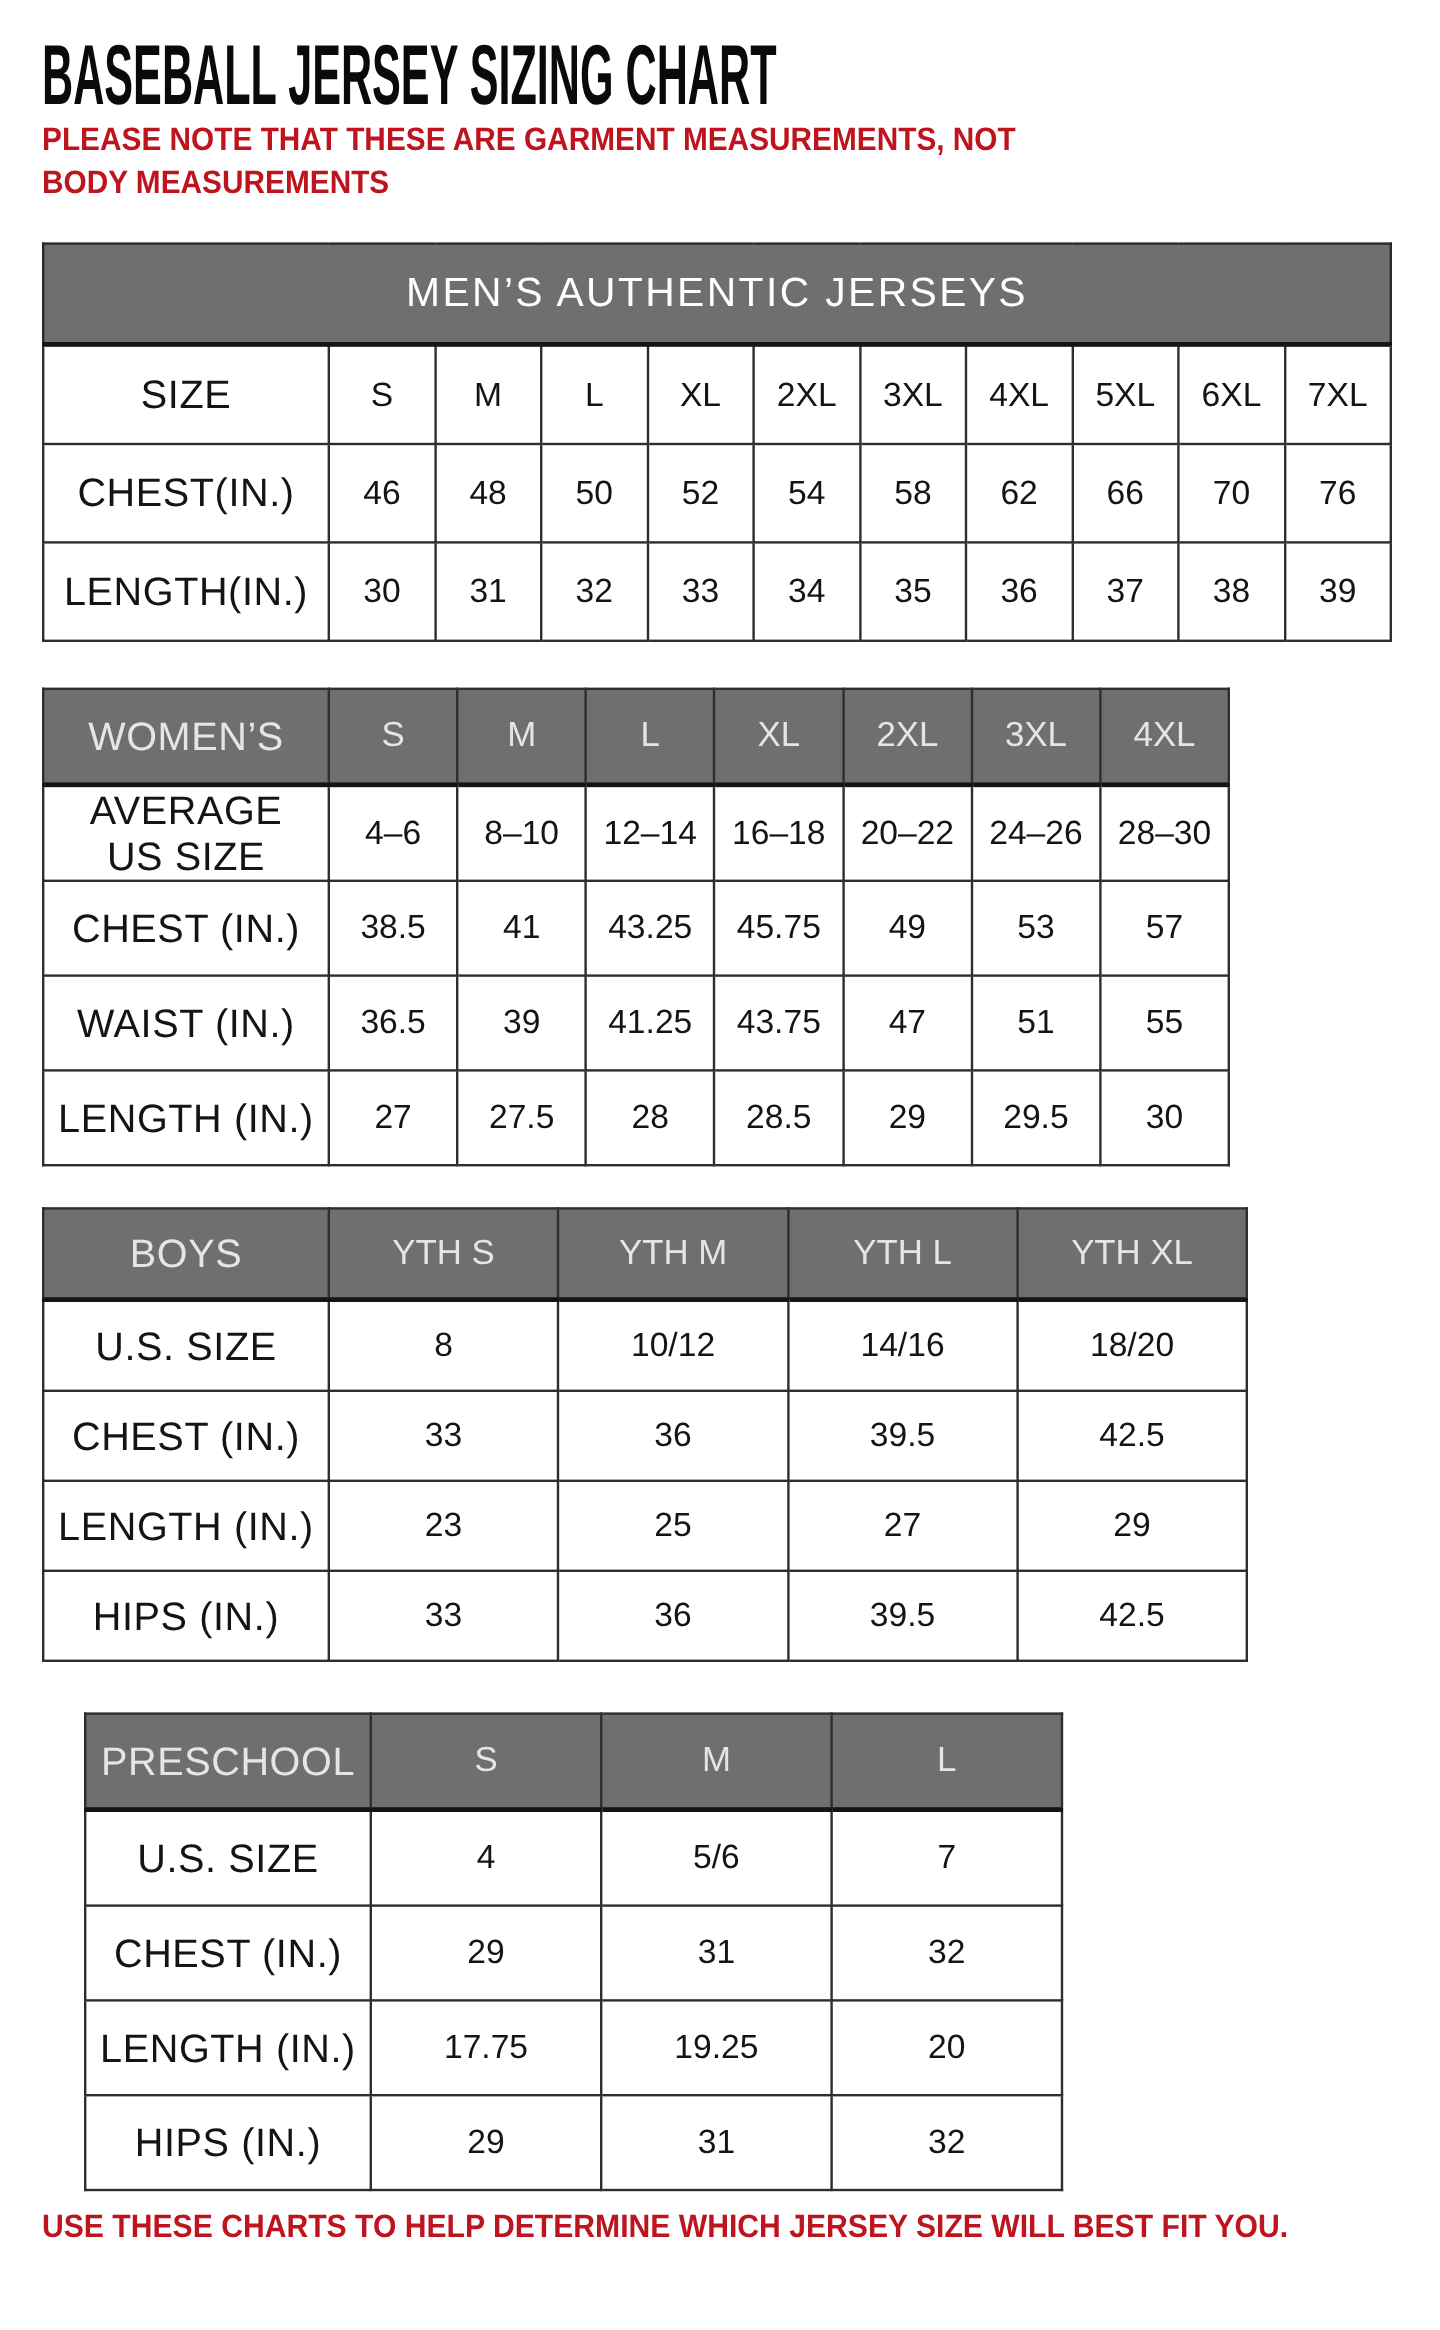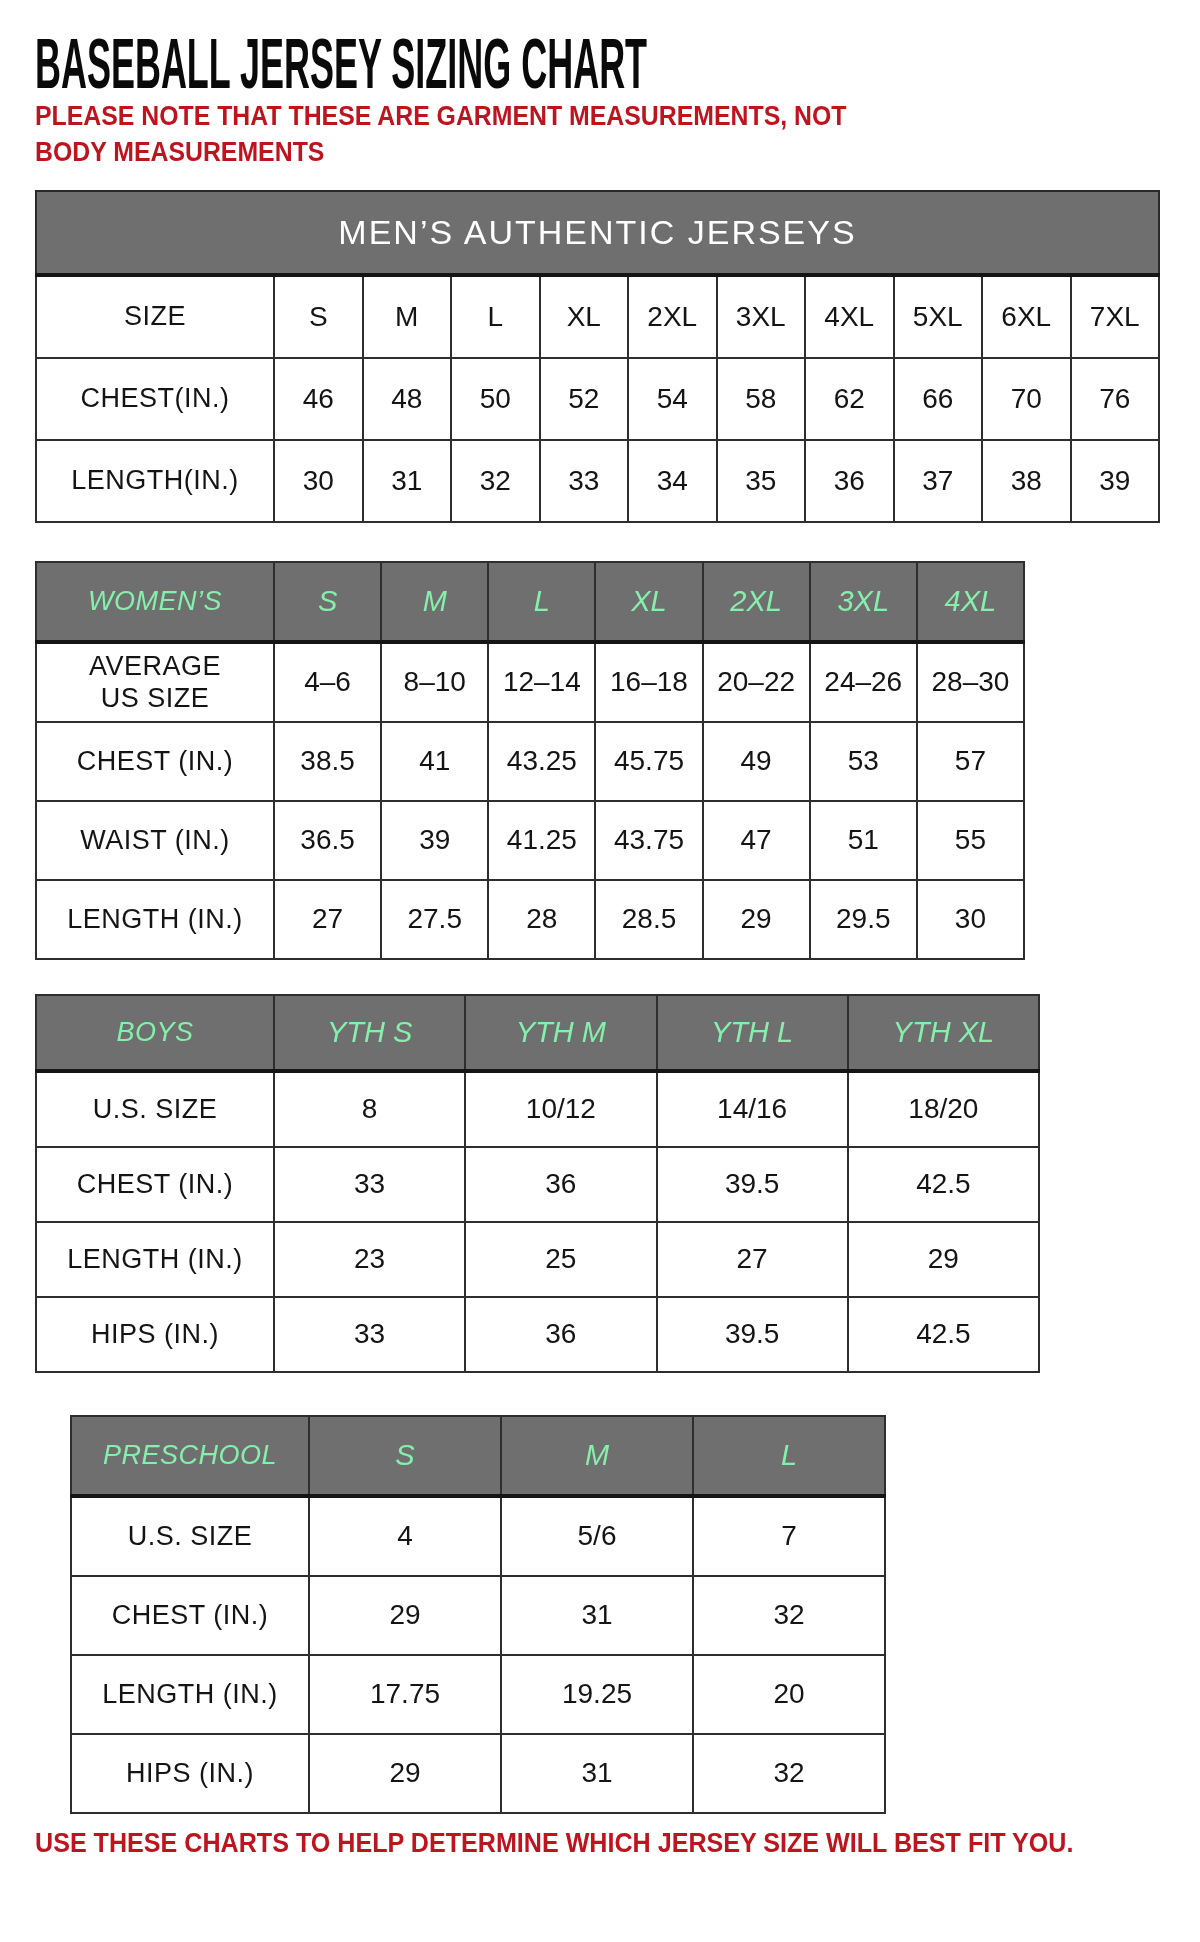--- a/index.html
+++ b/index.html
@@ -63,56 +63,55 @@
     text-align: center;
     vertical-align: middle;
     font-size: 28px;
     font-weight: 400;
     color: #141414;
     padding: 0 4px;
     white-space: pre-line;
     line-height: 1.15;
   }
   .size-table td.label {
-    font-size: 27px;
+    font-size: 33px;
     letter-spacing: 0.5px;
   }
   .size-table .banner-cell {
     background: #6f6f6f;
     color: #ffffff;
     font-size: 34px;
     font-weight: 400;
     letter-spacing: 2px;
     border: 2px solid #2a2a2a;
     border-bottom: 4px solid #151515;
   }
   .size-table .gray-th {
     background: #6f6f6f;
-    color: #86efac;
+    color: #e5e5e5;
     font-size: 29px;
     border-bottom: 4px solid #151515;
-    font-style: italic;
   }
   .size-table .plain-th {
     background: #ffffff;
   }
 
   
   .tbl-mens      { width: 1125px; }
   .tbl-mens td   { height: 80px; }
   .tbl-mens .banner-cell { height: 81px; }
   .tbl-womens    { width: 990px; }
   .tbl-womens td { height: 77px; }
   .tbl-boys      { width: 1005px; }
   .tbl-boys td   { height: 73px; }
   .tbl-preschool    { width: 816px; }
   .tbl-preschool td { height: 77px; }
   col.label-col  { width: 238px; }
 
-  .table-wrap.mens      { margin-top: 16px; }
+  .table-wrap.mens      { margin-top: 28px; }
   .table-wrap.womens    { margin-top: 38px; }
   .table-wrap.boys      { margin-top: 34px; }
   .table-wrap.preschool { margin-top: 42px; padding-left: 35px; }
 
   
   .footer-wrap {
     margin-top: 14px;
     height: 40px;
   }
   .footer-note {

